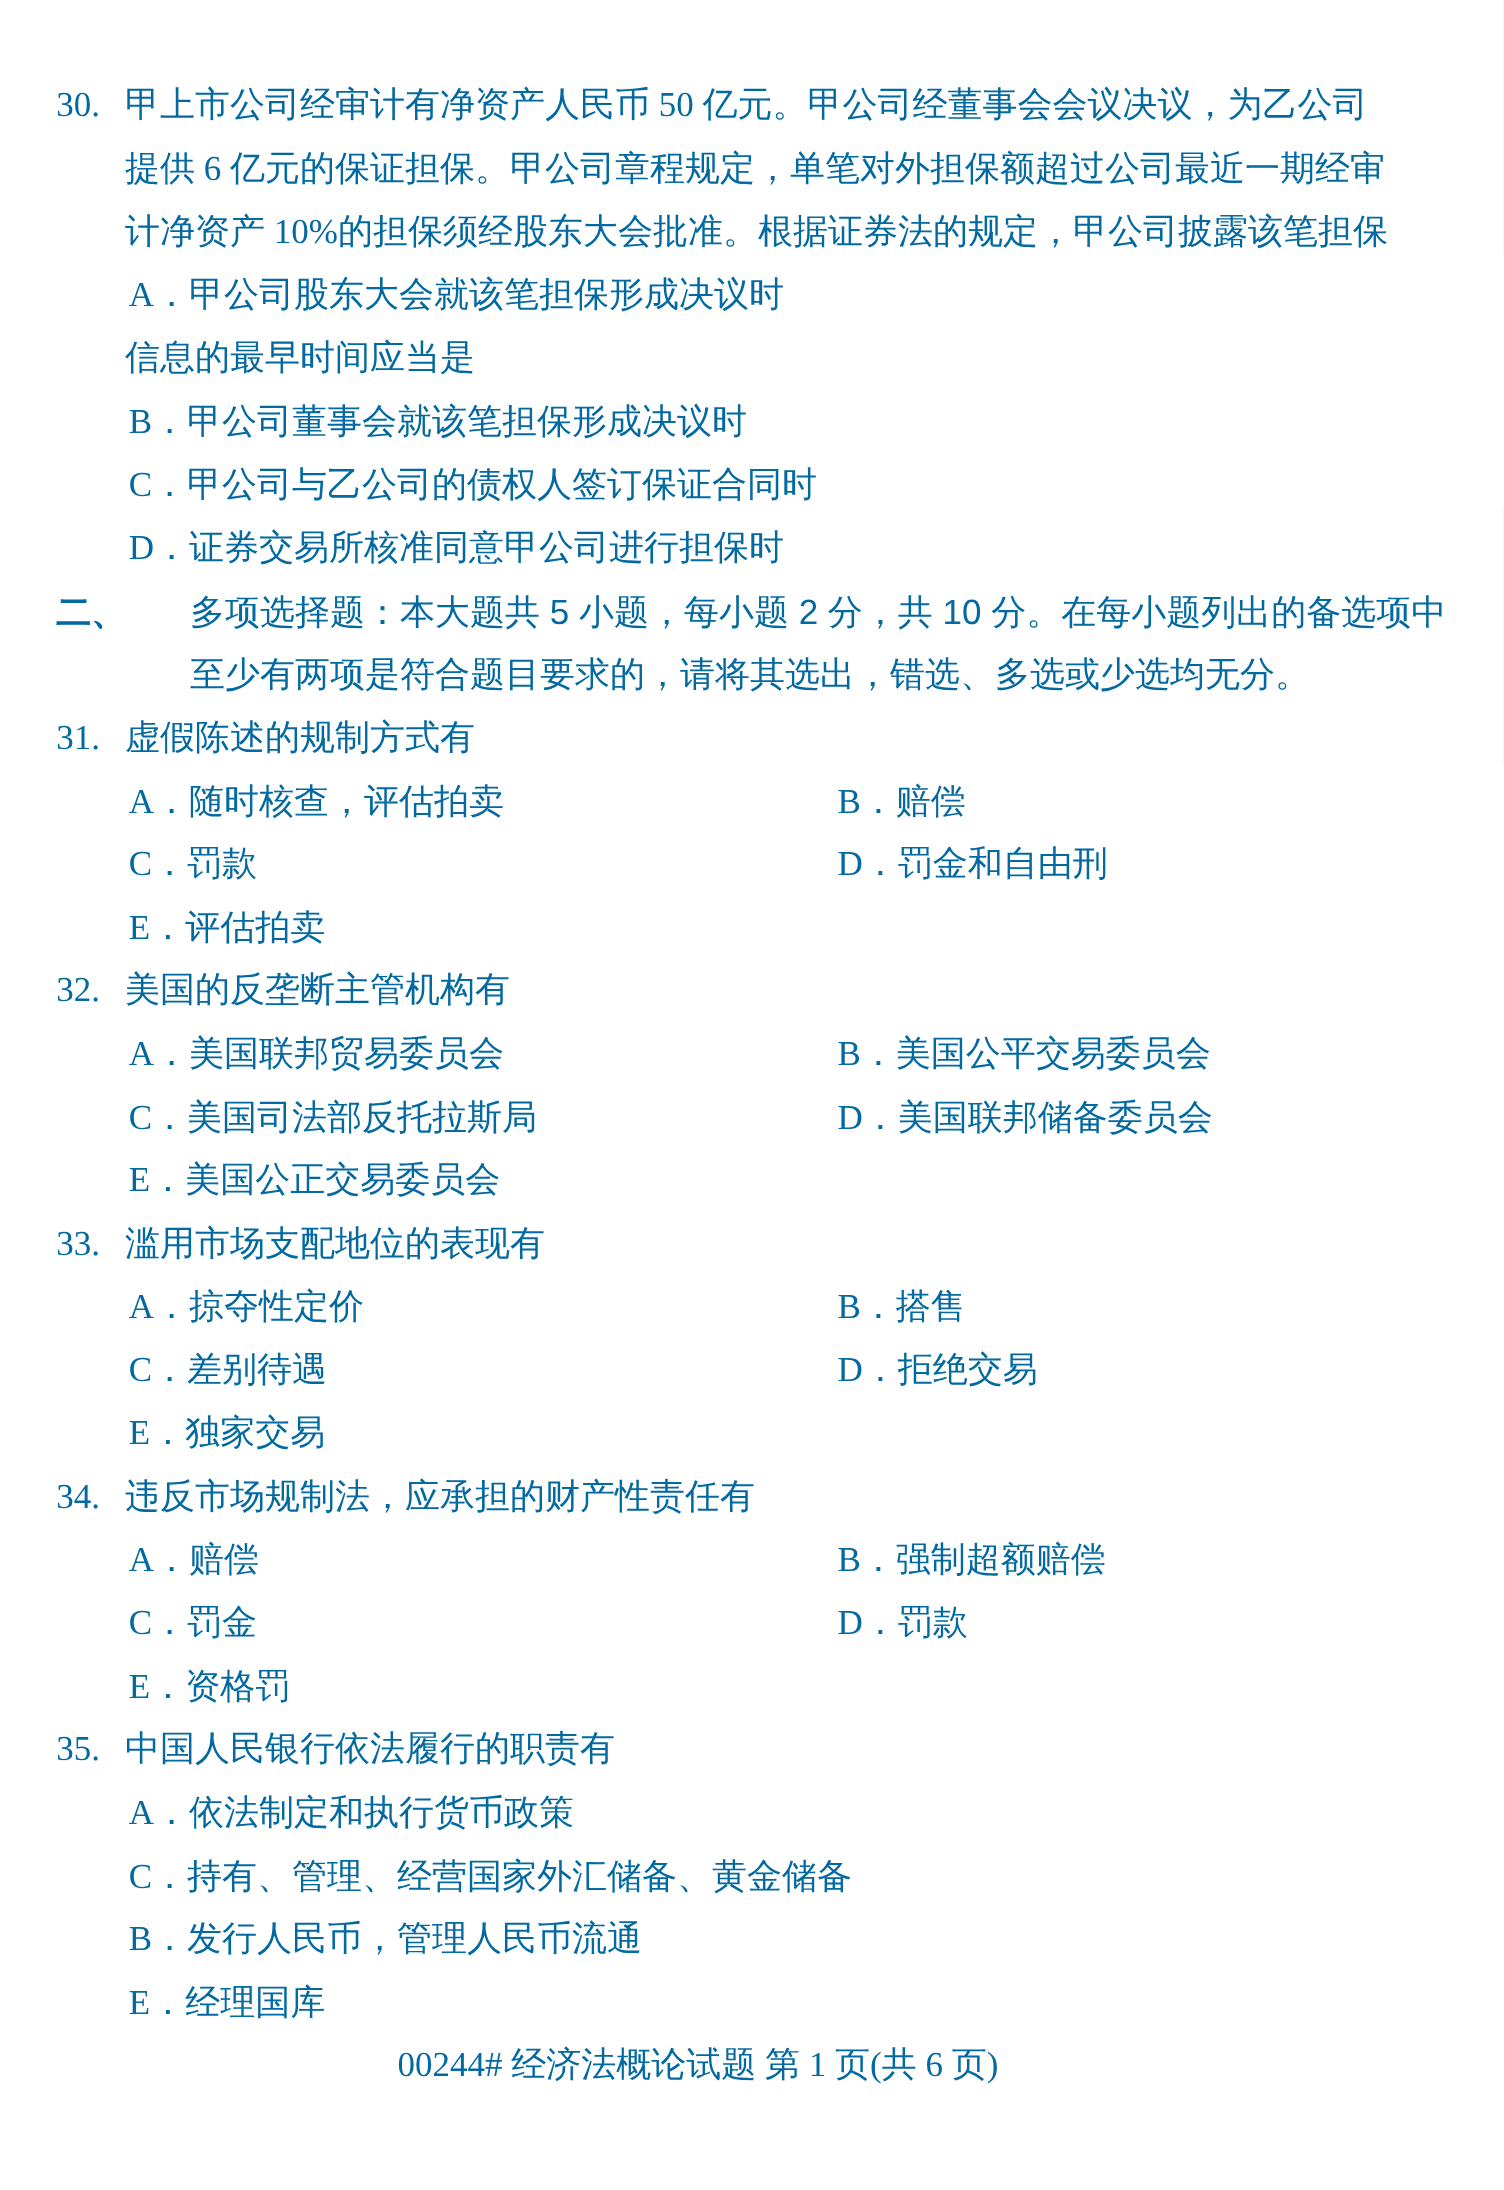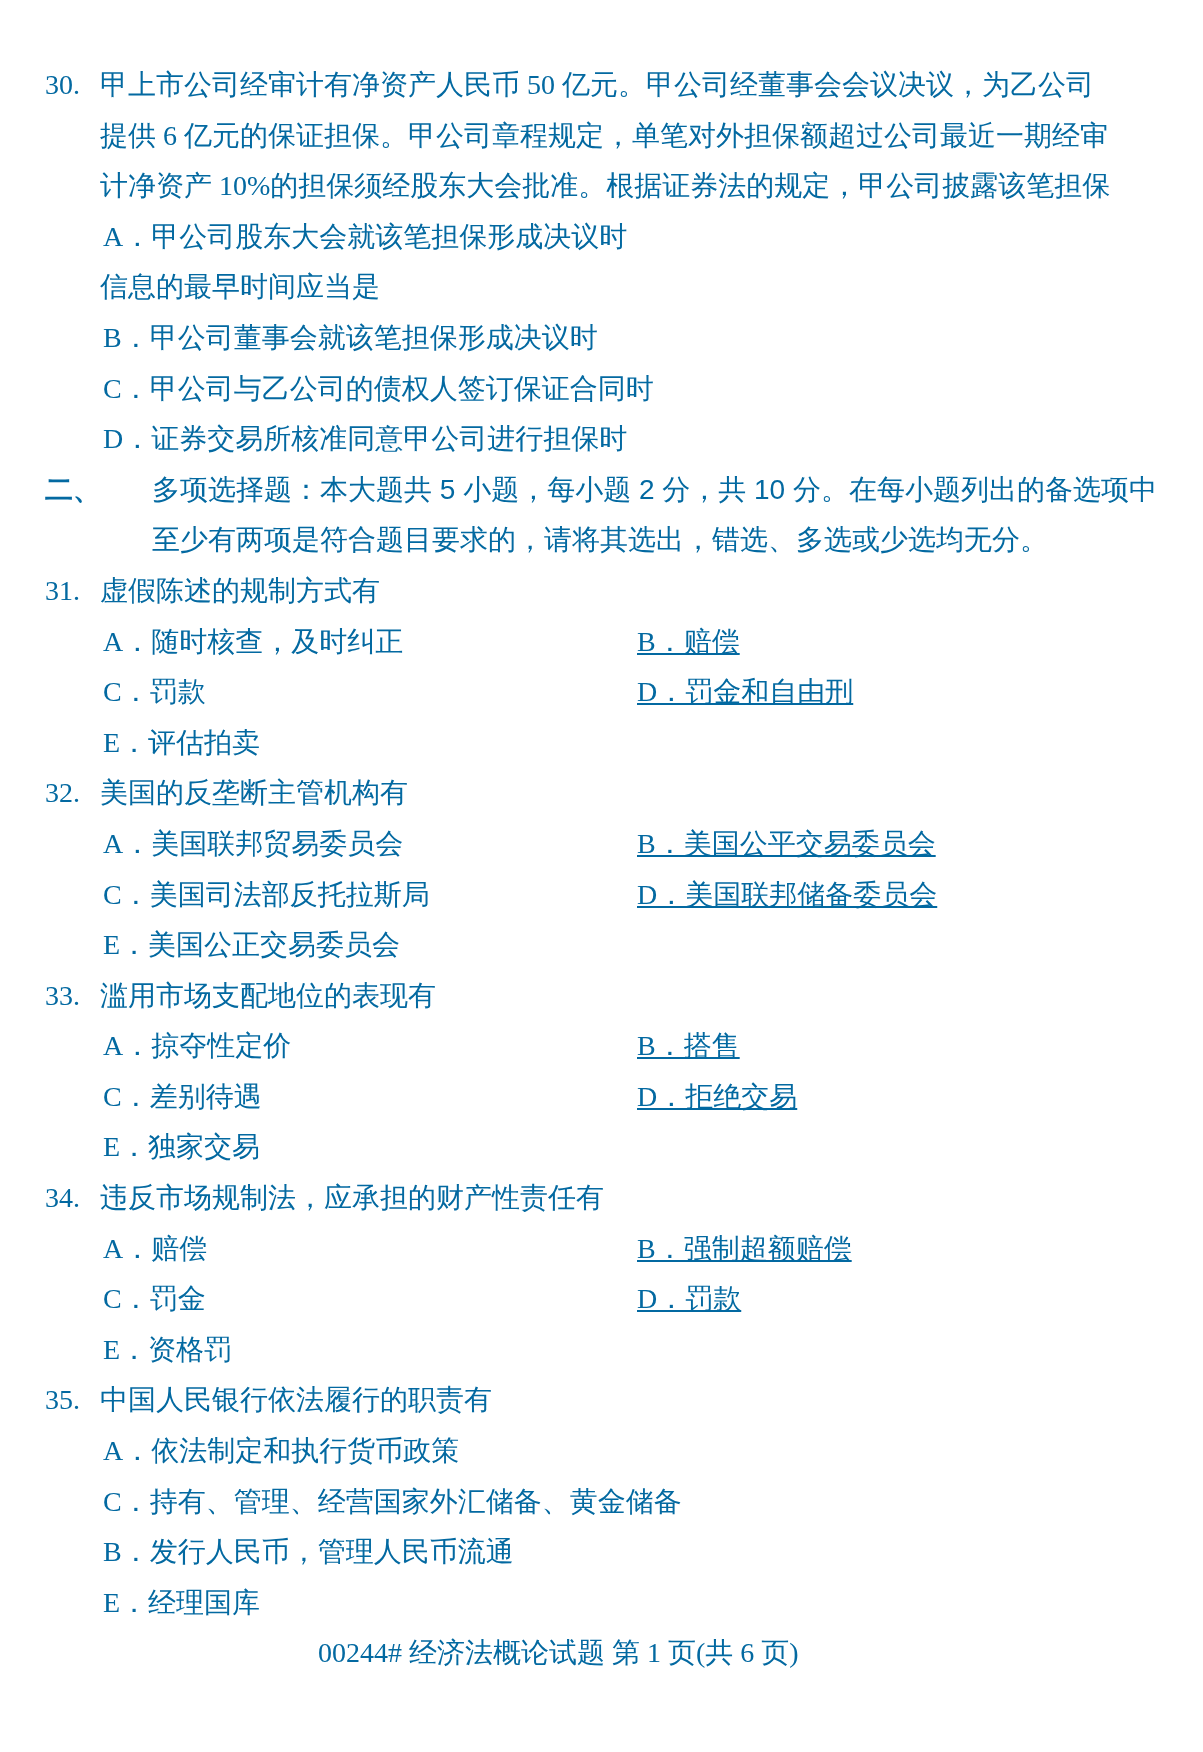--- a/index.html
+++ b/index.html
@@ -51,23 +51,22 @@
     font-weight: 400;
     margin-left: 36px;
   }
   .opt-c1 {
     position: absolute;
     left: 103px;
     top: 0;
   }
   .opt-c2 {
     position: absolute;
-    left: 637px;
-    top: 0;
-    text-decoration: underline;
+    left: 670px;
+    top: 0;
   }
   .footer-line {
     position: relative;
     height: 50.6px;
     line-height: 50.6px;
     white-space: nowrap;
   }
   .footer-text {
     position: absolute;
     left: 318px;
@@ -111,21 +110,21 @@
   </div>
   <div class="line">
     <span class="sec-text">至少有两项是符合题目要求的，请将其选出，错选、多选或少选均无分。</span>
   </div>
 
   <div class="line">
     <span class="qnum">31.</span>
     <span class="stem-text">虚假陈述的规制方式有</span>
   </div>
   <div class="line">
-    <span class="opt-c1">A．随时核查，及时纠正</span>
+    <span class="opt-c1">A．随时核查，评估拍卖</span>
     <span class="opt-c2">B．赔偿</span>
   </div>
   <div class="line">
     <span class="opt-c1">C．罚款</span>
     <span class="opt-c2">D．罚金和自由刑</span>
   </div>
   <div class="line">
     <span class="opt-c1">E．评估拍卖</span>
   </div>
 

